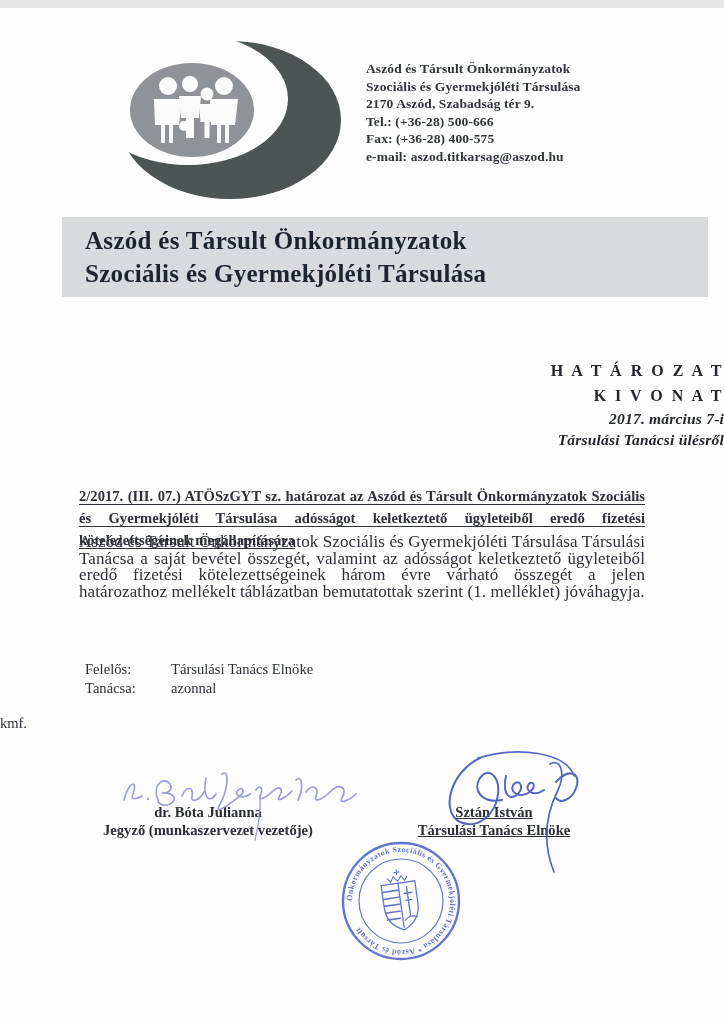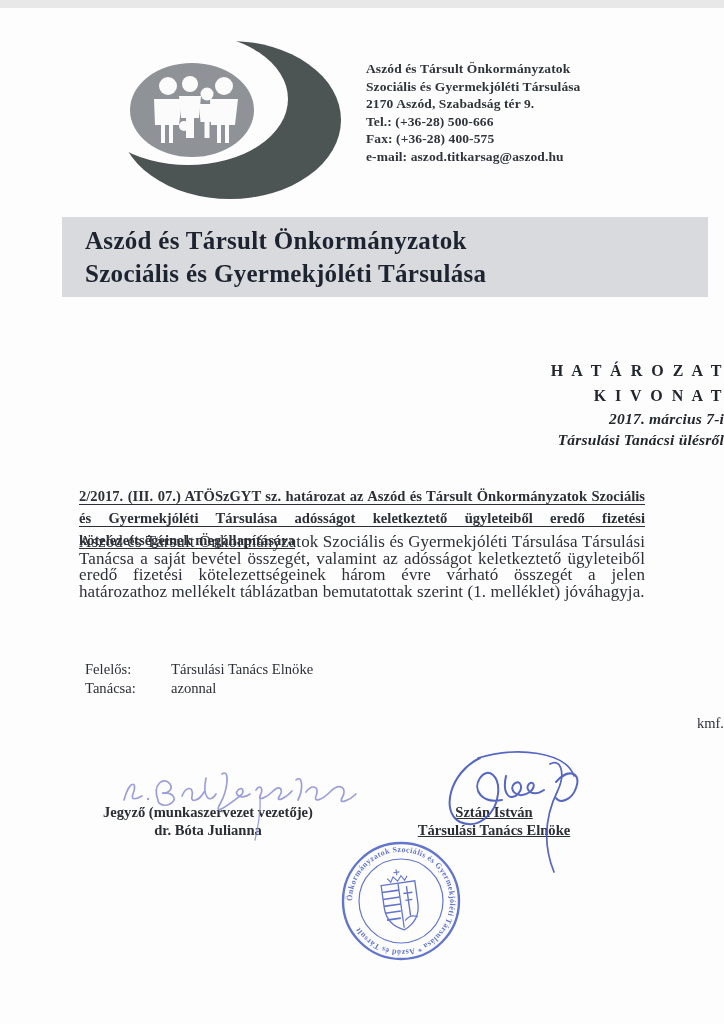--- a/index.html
+++ b/index.html
@@ -43,21 +43,21 @@
     text-decoration:underline;text-underline-offset:3px;text-decoration-thickness:1px;
   }
   .bodytext{
     position:absolute;left:79px;top:526px;width:566px;
     font-size:17px;line-height:16.6px;letter-spacing:.1px;
     text-align:justify;color:#2d3038;font-weight:500;
   }
   .details{position:absolute;left:85px;top:652px;font-size:14.6px;line-height:19px;color:#2d3038;}
   .details .row{display:flex;}
   .details .lbl{width:86px;}
-  .closing{position:absolute;left:0;top:707px;width:724px;text-align:right;font-size:14.5px;color:#2d3038;}
+  .closing{position:absolute;left:0;top:707px;width:724px;text-align:left;font-size:14.5px;color:#2d3038;}
   
   .sigblock{position:absolute;top:796px;text-align:center;font-size:14.6px;font-weight:bold;line-height:17.5px;color:#2b2e35;}
   .sigblock.left{left:58px;width:300px;}
   .sigblock.right{left:348px;width:292px;text-decoration:underline;}
   .sigsvg{position:absolute;pointer-events:none;}
   .sig-left{left:110px;top:750px;}
   .sig-right{left:418px;top:738px;}
   .stamp{position:absolute;left:339px;top:831px;opacity:.88;}
 </style>
 </head>
@@ -120,22 +120,22 @@
     </div>
     <div class="row">
       <div class="lbl">Tanácsa:</div>
       <div>azonnal</div>
     </div>
   </div>
 
   <div class="closing">kmf.</div>
 
   <div class="sigblock left">
+    <div>dr. Bóta Julianna</div>
     <div>Jegyző (munkaszervezet vezetője)</div>
-    <div>dr. Bóta Julianna</div>
   </div>
   <div class="sigblock right">
     <div>Sztán István</div>
     <div>Társulási Tanács Elnöke</div>
   </div>
 
   <svg class="sigsvg sig-left" width="252" height="88" viewBox="0 0 252 88" aria-hidden="true">
     <g fill="none" stroke="#8a8ed6" stroke-width="1.7" stroke-linecap="round" opacity=".85">
       <path d="M14 42 C20 20 28 24 23 36 C20 43 27 41 32 38"></path>
       <circle cx="38" cy="41" r="1.2" fill="#8a8ed6" stroke="none"></circle>

